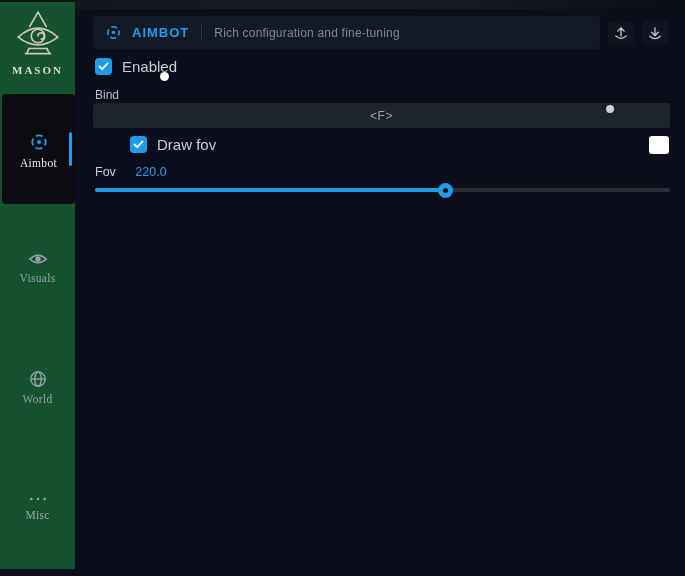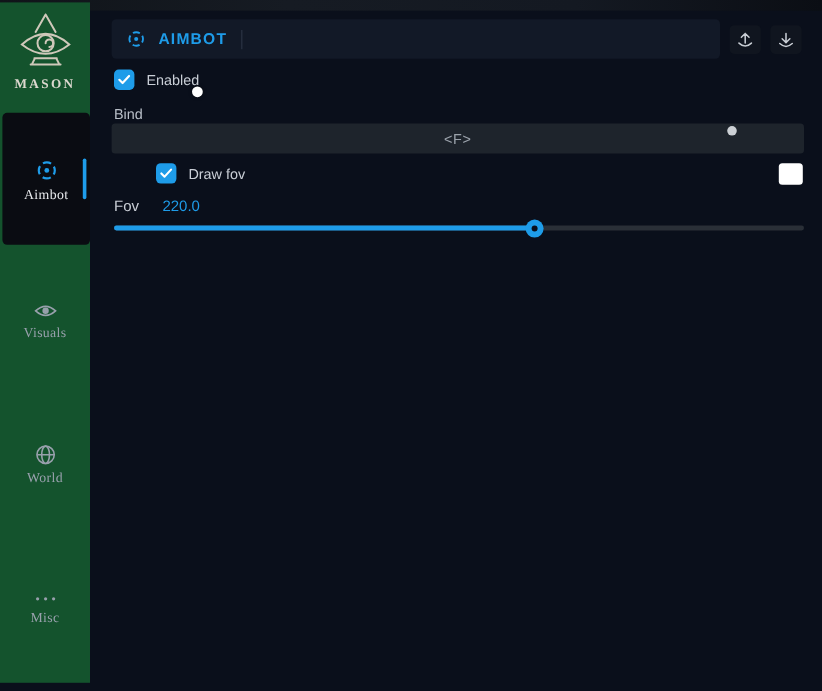--- a/index.html
+++ b/index.html
@@ -62,21 +62,21 @@
     cursor:pointer;
   }
   .icon-btn.upload { left:533px; }
   .icon-btn.download { left:567px; }
   .check-row { position:absolute; left:20px; display:flex; align-items:center; }
   .checkbox {
     width:17px; height:17px; border-radius:4px; background:#1e9ce9;
     display:flex; align-items:center; justify-content:center; cursor:pointer;
     flex:0 0 auto;
   }
-  .check-label { margin-left:10px; font-size:12px; color:#c9ced6; }
+  .check-label { margin-left:10px; font-size:15px; color:#c9ced6; }
   .field-label { position:absolute; left:20px; font-size:12px; color:#b9bfc8; }
   .bind-field {
     position:absolute; left:18px; top:94px; width:577px; height:25px;
     background:#1e242c; border-radius:3px;
     display:flex; align-items:center; justify-content:center; cursor:pointer;
   }
   .bind-value { font-size:12px; color:#9ba2ab; letter-spacing:.5px; }
   .swatch {
     position:absolute; left:574px; top:127px; width:20px; height:18px;
     border-radius:3px; cursor:pointer;
@@ -164,20 +164,21 @@
 
 <div class="main">
 
   <div class="header-panel">
     <svg width="17" height="17" viewBox="0 0 24 24" fill="none">
       <circle cx="12" cy="12" r="8" stroke="#1e9ce9" stroke-width="2.2" stroke-dasharray="8.5 4.07" stroke-dashoffset="4.25"></circle>
       <circle cx="12" cy="12" r="2.4" fill="#1e9ce9"></circle>
     </svg>
     <span class="header-title">AIMBOT</span>
     <span class="header-divider"></span>
+    <span class="header-subtitle">Rich configuration and fine-tuning</span>
   </div>
 
   <div class="icon-btn upload">
     <svg width="16" height="17" viewBox="0 0 20 20" fill="none" stroke="#c8cdd4" stroke-width="1.6" stroke-linecap="round">
       <path d="M10 13 V3 M6 7 L10 3 L14 7"></path>
       <path d="M3.5 13 Q10 19 16.5 13"></path>
     </svg>
   </div>
   <div class="icon-btn download">
     <svg width="16" height="17" viewBox="0 0 20 20" fill="none" stroke="#c8cdd4" stroke-width="1.6" stroke-linecap="round">

